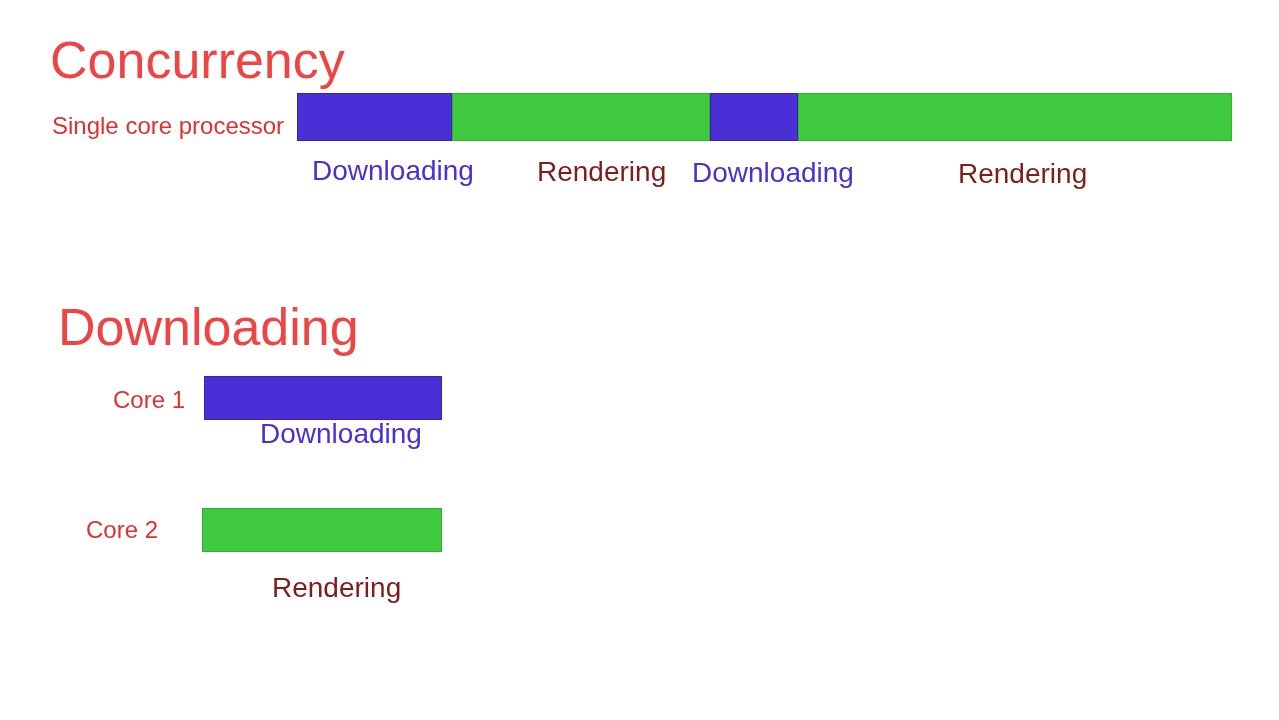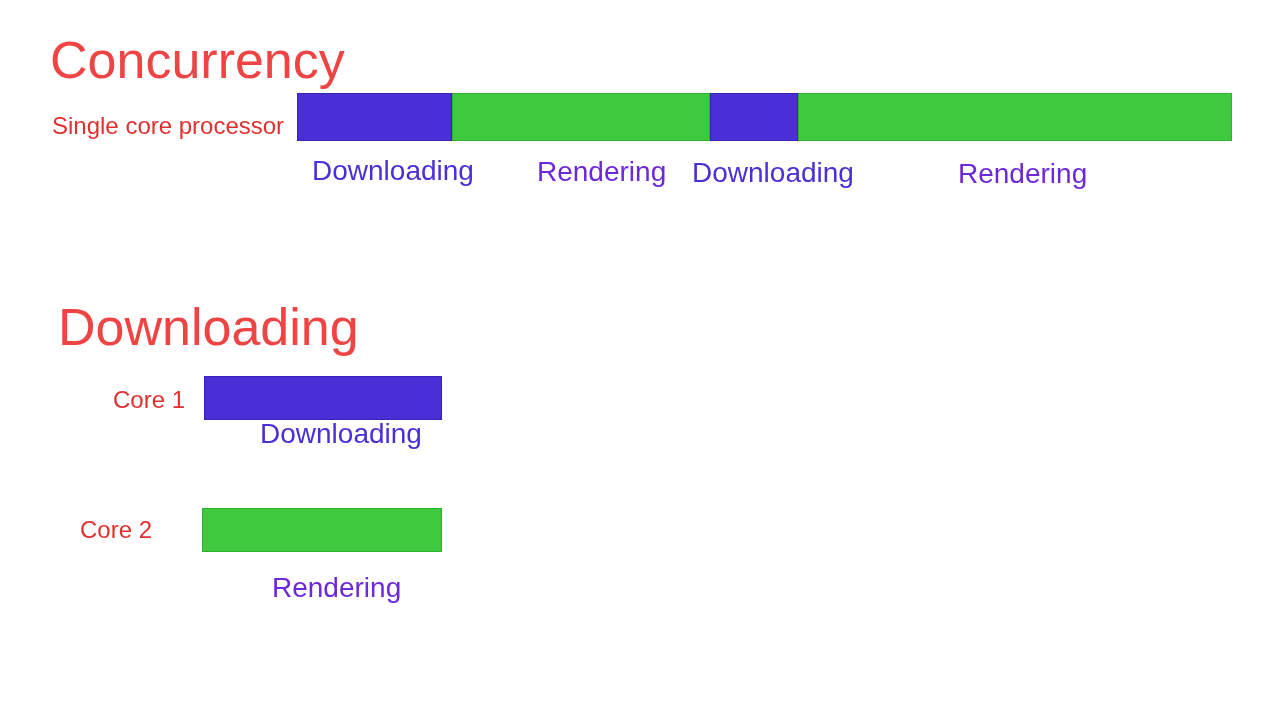--- a/index.html
+++ b/index.html
@@ -36,21 +36,21 @@
     background: #3ec93e;
     border: 1px solid #2fb02f;
   }
   .task-label {
     position: absolute;
     font-size: 28px;
     text-align: center;
     white-space: nowrap;
   }
   .task-label.purple { color: #4b2fd6; }
-  .task-label.green  { color: #6d28d9; }
+  .task-label.green  { color: #7f1d1d; }
 </style>
 </head>
 <body>
 
 <div class="heading" style="left:50px; top:30px;">Concurrency</div>
 
 <div class="row-label" style="left:52px; top:112px;">Single core processor</div>
 
 <div class="bar purple" style="left:297px; top:93px; width:155px;"></div>
 <div class="bar green" style="left:452px; top:93px; width:258px;"></div>
@@ -63,17 +63,17 @@
 <div class="task-label green" style="left:958px; top:158px;">Rendering</div>
 
 <div class="heading" style="left:58px; top:297px;">Downloading</div>
 
 <div class="row-label" style="left:93px; top:386px;margin-left:20px;">Core 1</div>
 
 <div class="bar purple" style="left:204px; top:376px; width:238px; height:44px;"></div>
 
 <div class="task-label purple" style="left:260px; top:418px;">Downloading</div>
 
-<div class="row-label" style="left:80px; top:516px;">Core 2</div>
+<div class="row-label" style="left:86px; top:516px;">Core 2</div>
 
 <div class="bar green" style="left:202px; top:508px; width:240px; height:44px;"></div>
 
 <div class="task-label green" style="left:272px; top:572px;">Rendering</div>
 
 </body></html>

